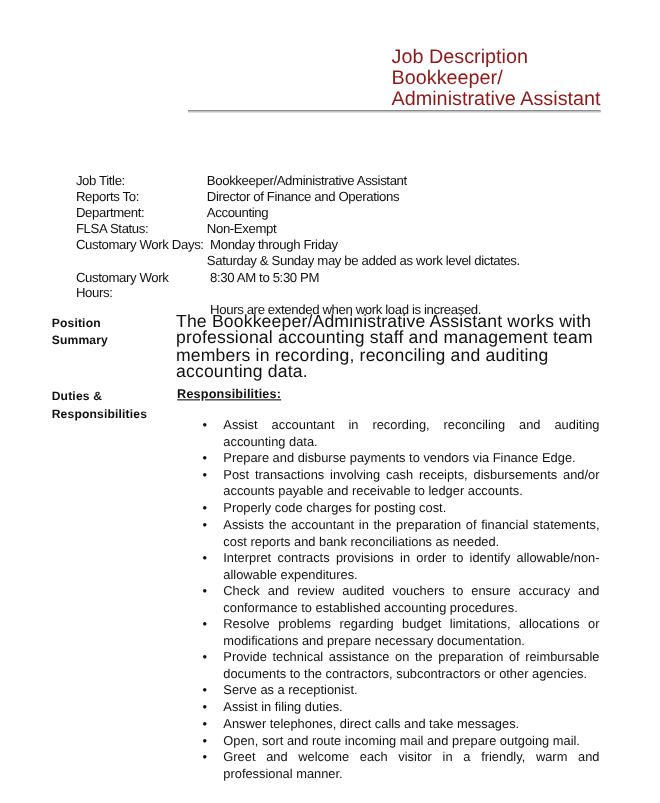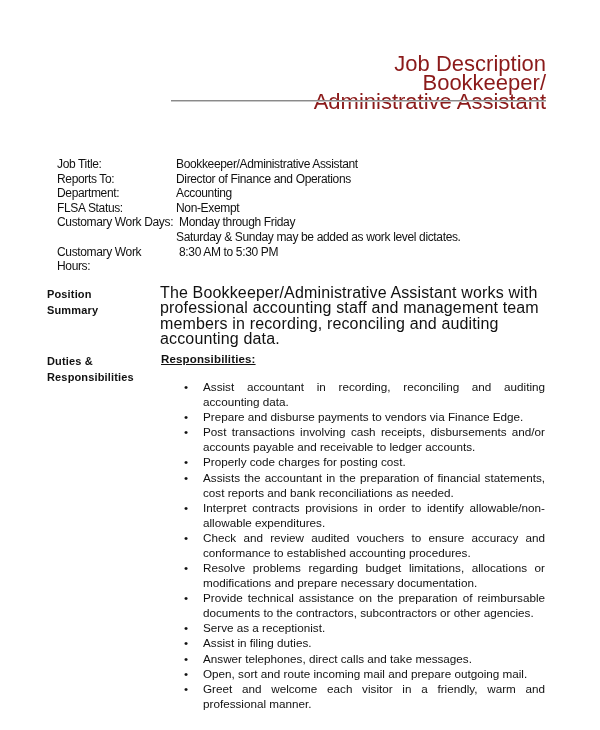--- a/index.html
+++ b/index.html
@@ -1,22 +1,22 @@
 <!DOCTYPE html>
 <html><head>
 <meta charset="utf-8">
 <style>
   html, body { margin:0; padding:0; background:#ffffff; }
   body { width:600px; height:730px; position:relative; overflow:hidden; font-family:"Liberation Sans", sans-serif; color:#111; }
-  .title-block { position:absolute; right:54px; top:42px; text-align:right; color:#8b1a1a; font-size:22px; line-height:19px;margin-top:12px; }
+  .title-block { position:absolute; right:54px; top:42px; text-align:left; color:#8b1a1a; font-size:18px; line-height:19px; }
   .title-line { display:block; }
   .divider { position:absolute; left:171px; top:100px; width:375px; height:1px; background:#8a8a8a; border-bottom:1px solid #c8c8c8; }
 
   .info { position:absolute; left:57px; top:157px; font-size:12px; letter-spacing:-0.35px; line-height:14.6px; }
-  .info-row { display:flex; }
+  .info-row { display:flex;margin-left:12px; }
   .info-label { width:119px; flex:none; }
   .info-value { }
   .info-value.shift { padding-left:3px; }
 
   .section { position:absolute; font-size:11px; line-height:15.6px; letter-spacing:0.15px; }
   .sec-label { position:absolute; left:47px; font-weight:bold; width:95px; }
   .summary-label { top:287px; }
   .summary-text { position:absolute; left:160px; top:285px; width:395px; font-size:16px; line-height:15.3px; }
   .duties-label { top:354px; }
   .resp-heading { position:absolute; left:161px; top:352px; font-size:11.5px; font-weight:bold; text-decoration:underline; }
@@ -59,20 +59,21 @@
   <div class="info-row">
     <span class="info-label"></span>
     <span class="info-value">Saturday &amp; Sunday may be added as work level dictates.</span>
   </div>
   <div class="info-row">
     <span class="info-label">Customary Work Hours:</span>
     <span class="info-value shift">8:30 AM to 5:30 PM</span>
   </div>
   <div class="info-row">
     <span class="info-label"></span>
+    <span class="info-value shift">Hours are extended when work load is increased.</span>
   </div>
 </div>
 
 <div class="section">
   <div class="sec-label summary-label">
     <div>Position</div>
     <div>Summary</div>
   </div>
   <div class="summary-text">The Bookkeeper/Administrative Assistant works with professional accounting staff and management team members in recording, reconciling and auditing accounting data.</div>
 </div>

